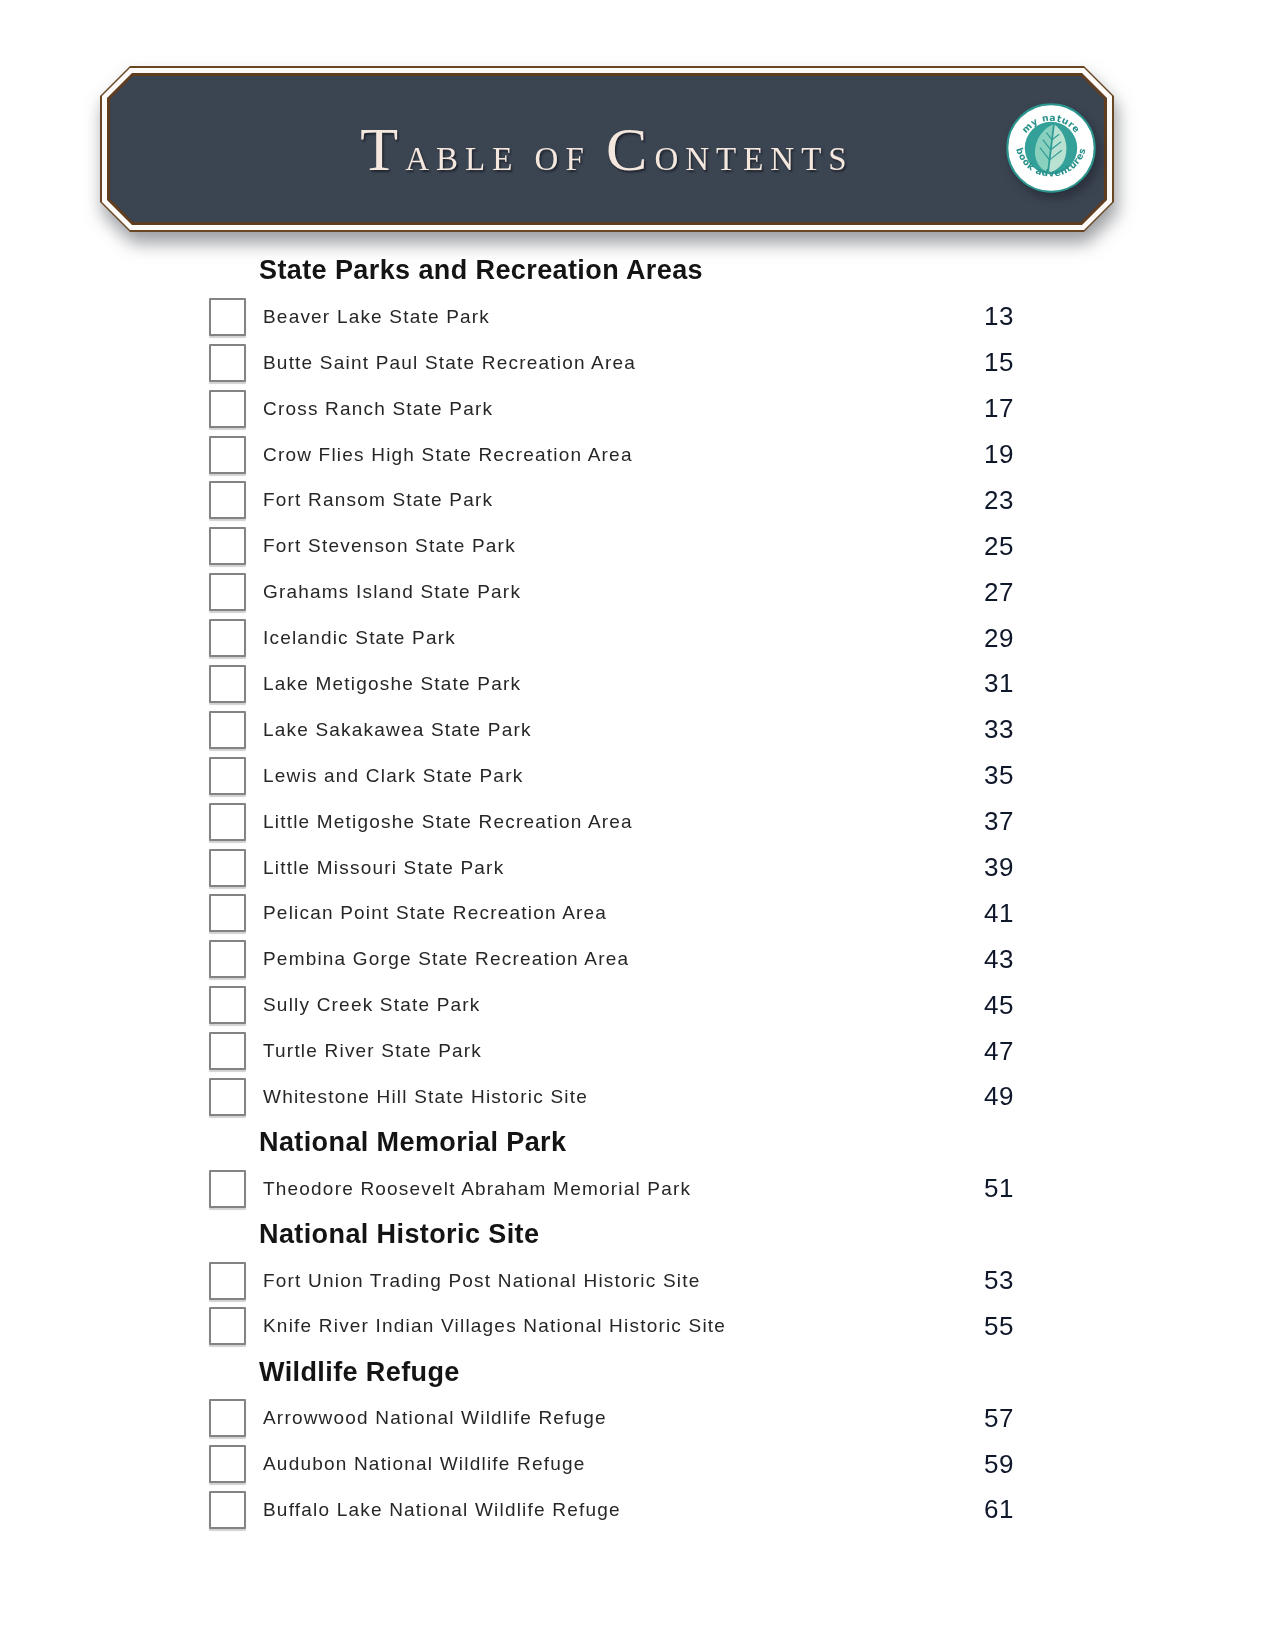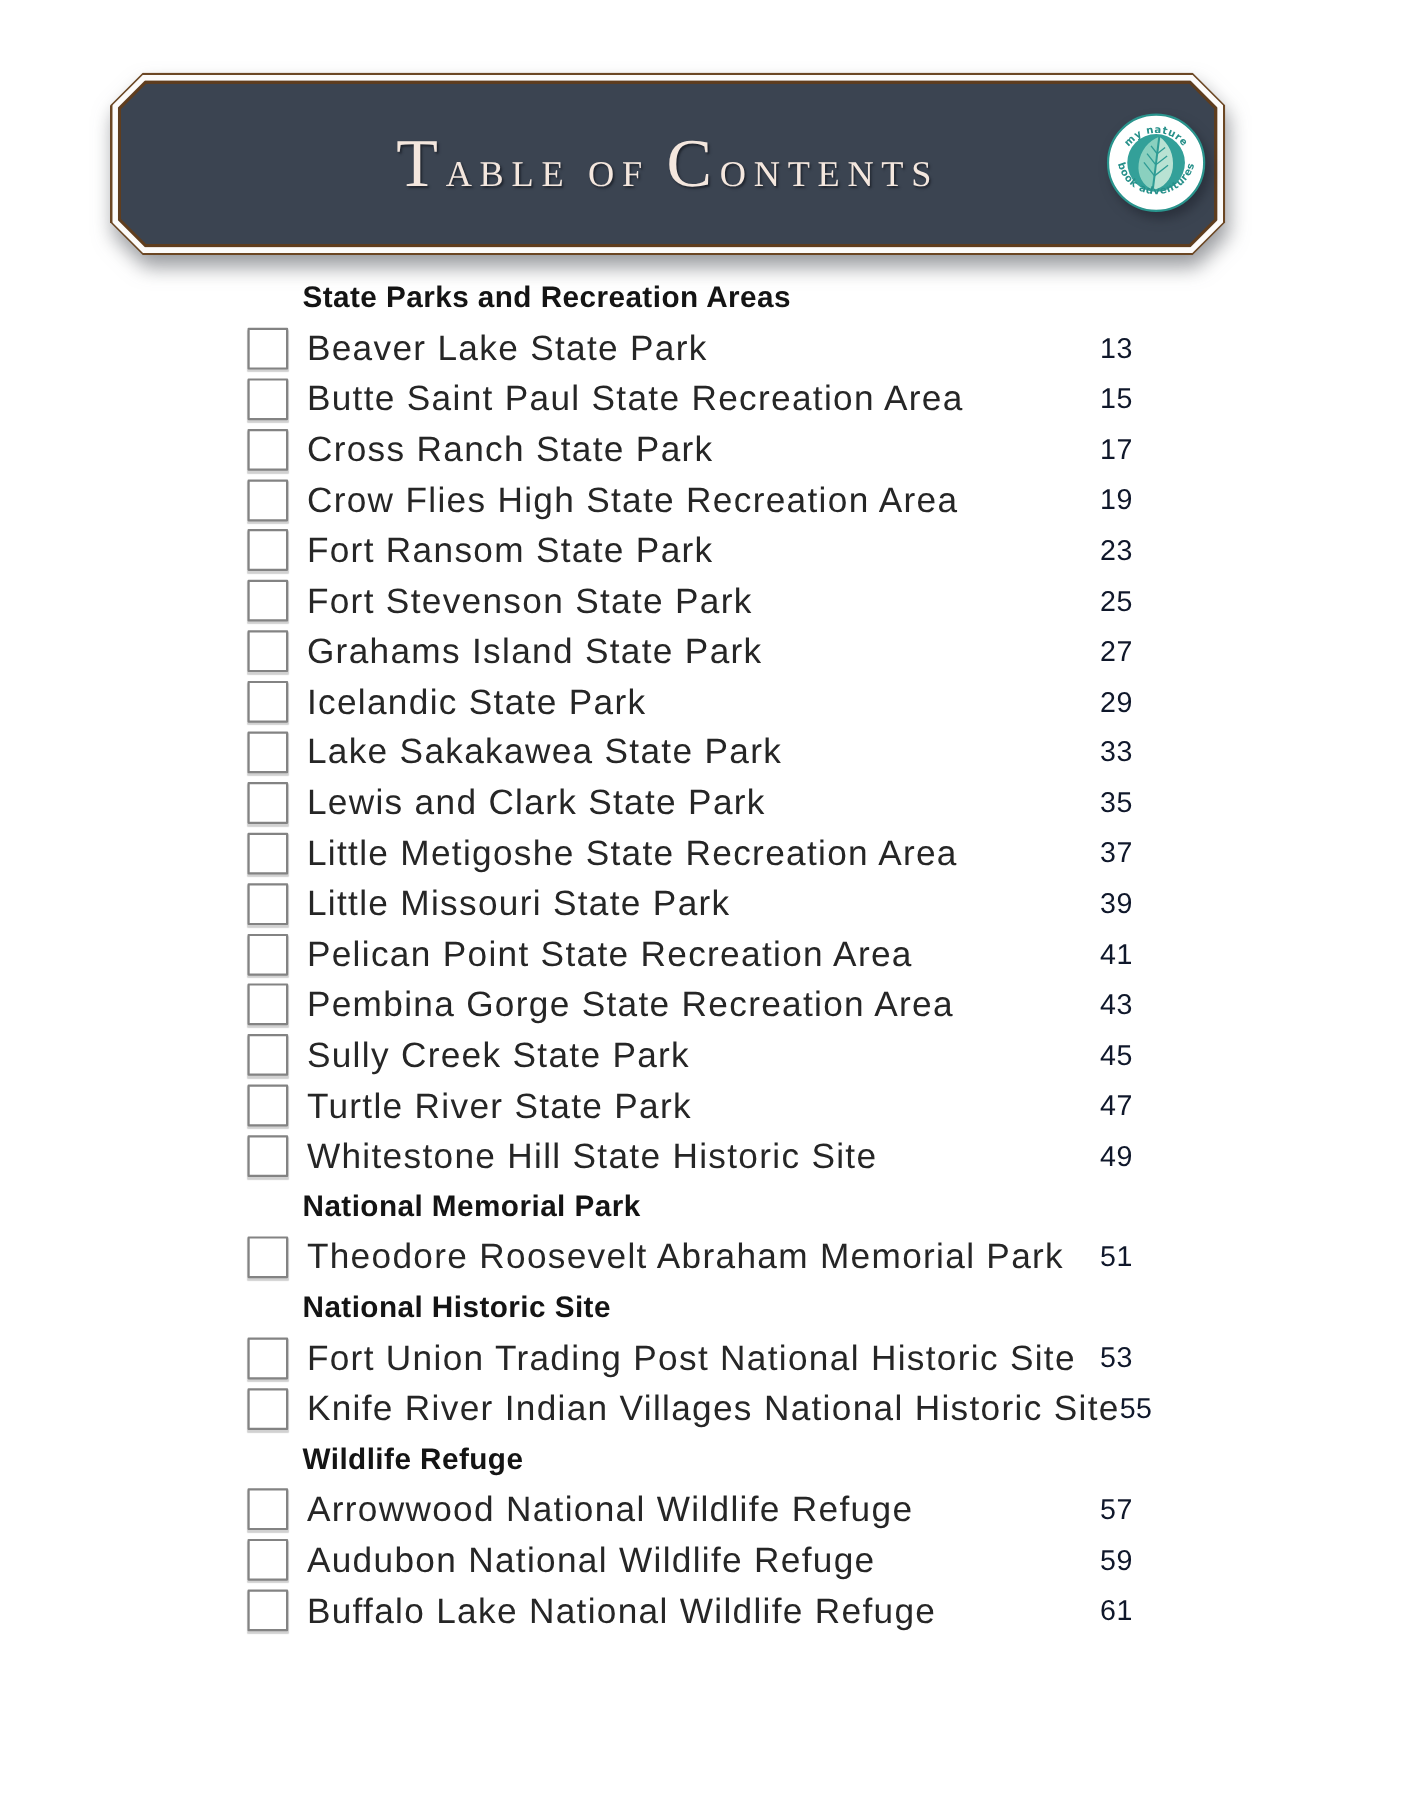--- a/index.html
+++ b/index.html
@@ -26,27 +26,27 @@
   .title .rest{font-size:33px;line-height:1;}
 
   
   .logo{position:absolute;left:905px;top:36px;width:92px;height:92px;
         filter:drop-shadow(4px 6px 5px rgba(25,30,40,0.5));}
   .logo svg{display:block;}
   .logo-arc{font-family:"DejaVu Sans","Liberation Sans",sans-serif;font-weight:bold;
             font-size:10px;fill:#27908a;letter-spacing:0.6px;}
 
   
-  .toc{position:absolute;left:225px;top:248px;width:805px;}
+  .toc{position:absolute;left:209px;top:248px;width:805px;}
   .line{height:45.9px;display:flex;align-items:center;}
   .sec-header{padding-left:50px;font-size:27px;font-weight:bold;color:#141414;letter-spacing:0.4px;}
   .checkbox{flex:0 0 auto;width:33px;height:34px;background:#ffffff;
             border:2px solid #838383;border-radius:1px;
             box-shadow:0 2px 1px rgba(0,0,0,0.18);}
-  .label{margin-left:17px;font-size:32px;color:#262626;letter-spacing:1.2px;white-space:nowrap;}
+  .label{margin-left:17px;font-size:19px;color:#262626;letter-spacing:1.2px;white-space:nowrap;}
   .page-num{margin-left:auto;font-size:26px;color:#0f172a;letter-spacing:0.5px;}
 </style>
 </head>
 <body>
 
 <div class="page">
 
   <div class="banner-shadow">
     <div class="oct o1"></div>
     <div class="oct o2"></div>
@@ -122,20 +122,25 @@
       <span class="label">Grahams Island State Park</span>
       <span class="page-num">27</span>
     </div>
 
     <div class="line row">
       <span class="checkbox"></span>
       <span class="label">Icelandic State Park</span>
       <span class="page-num">29</span>
     </div>
 
+    <div class="line row">
+      <span class="checkbox"></span>
+      <span class="label">Lake Metigoshe State Park</span>
+      <span class="page-num">31</span>
+    </div>
 
     <div class="line row">
       <span class="checkbox"></span>
       <span class="label">Lake Sakakawea State Park</span>
       <span class="page-num">33</span>
     </div>
 
     <div class="line row">
       <span class="checkbox"></span>
       <span class="label">Lewis and Clark State Park</span>

